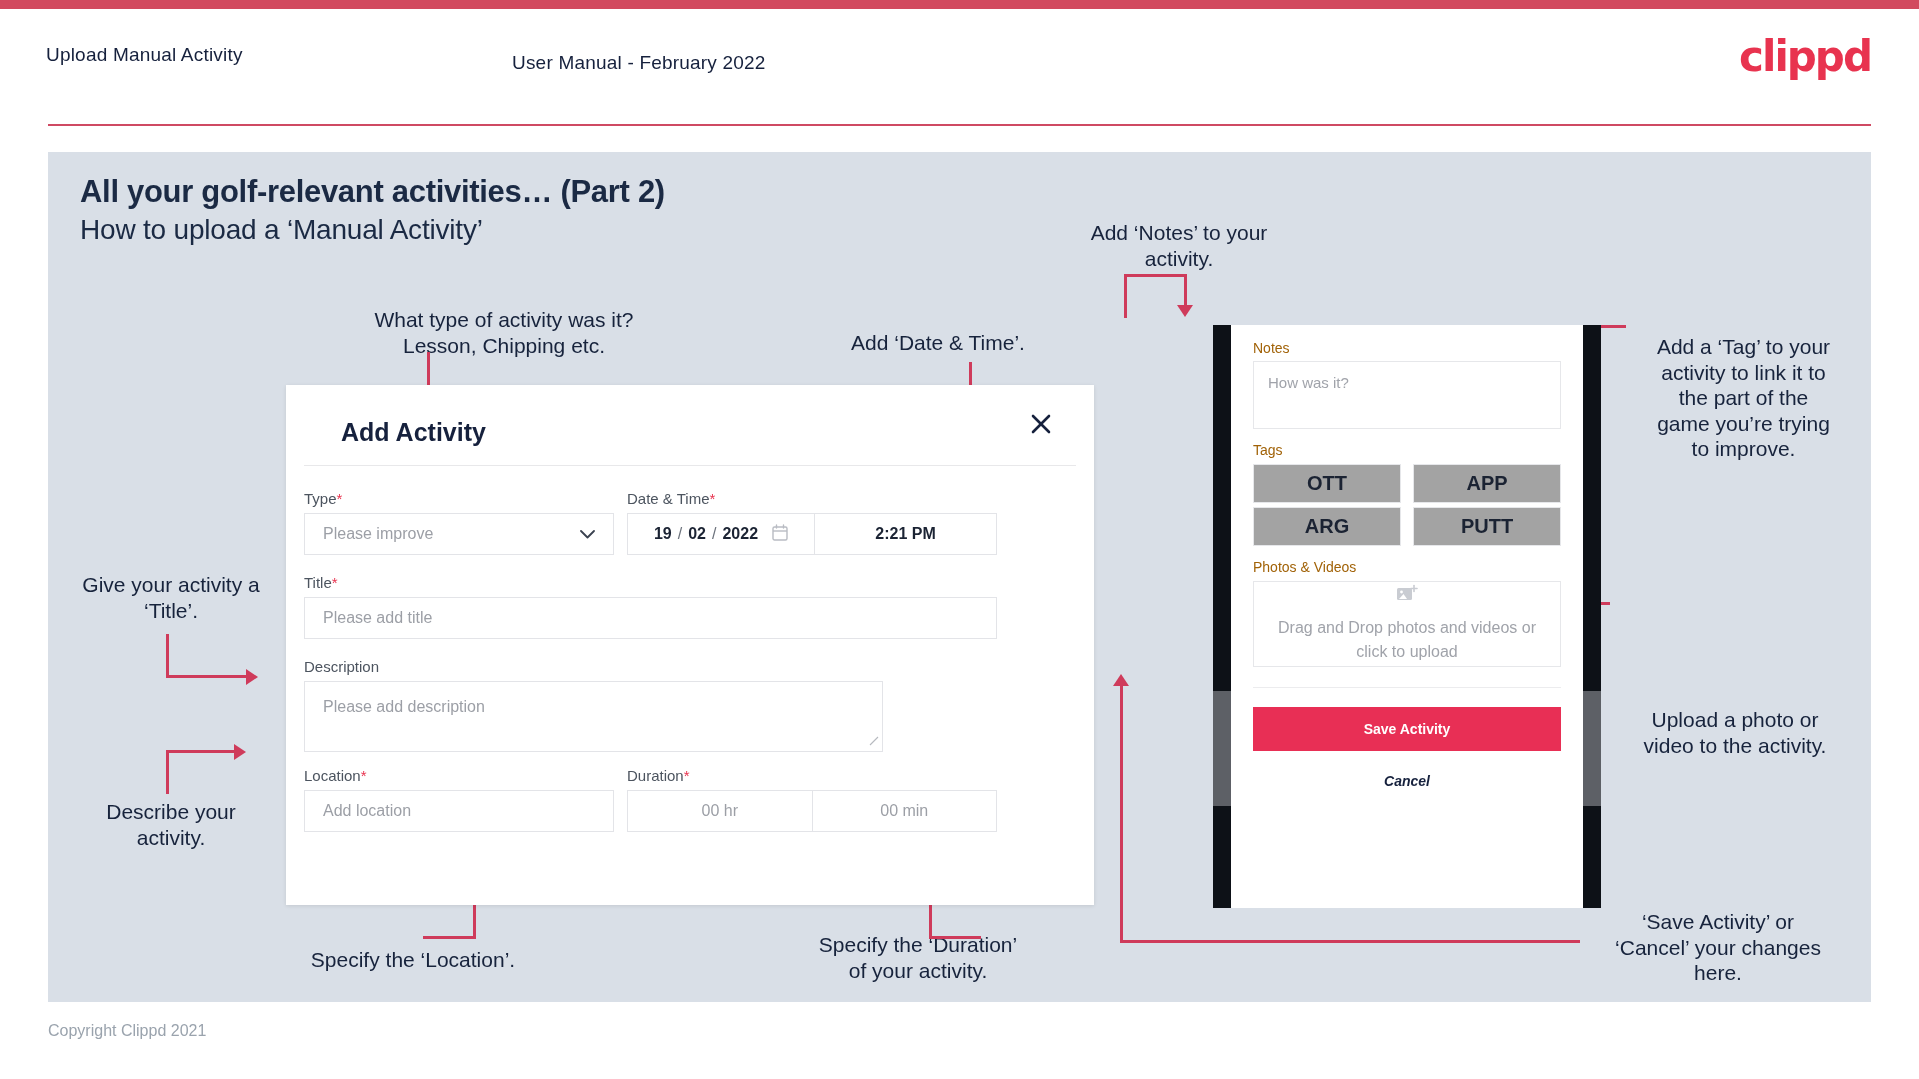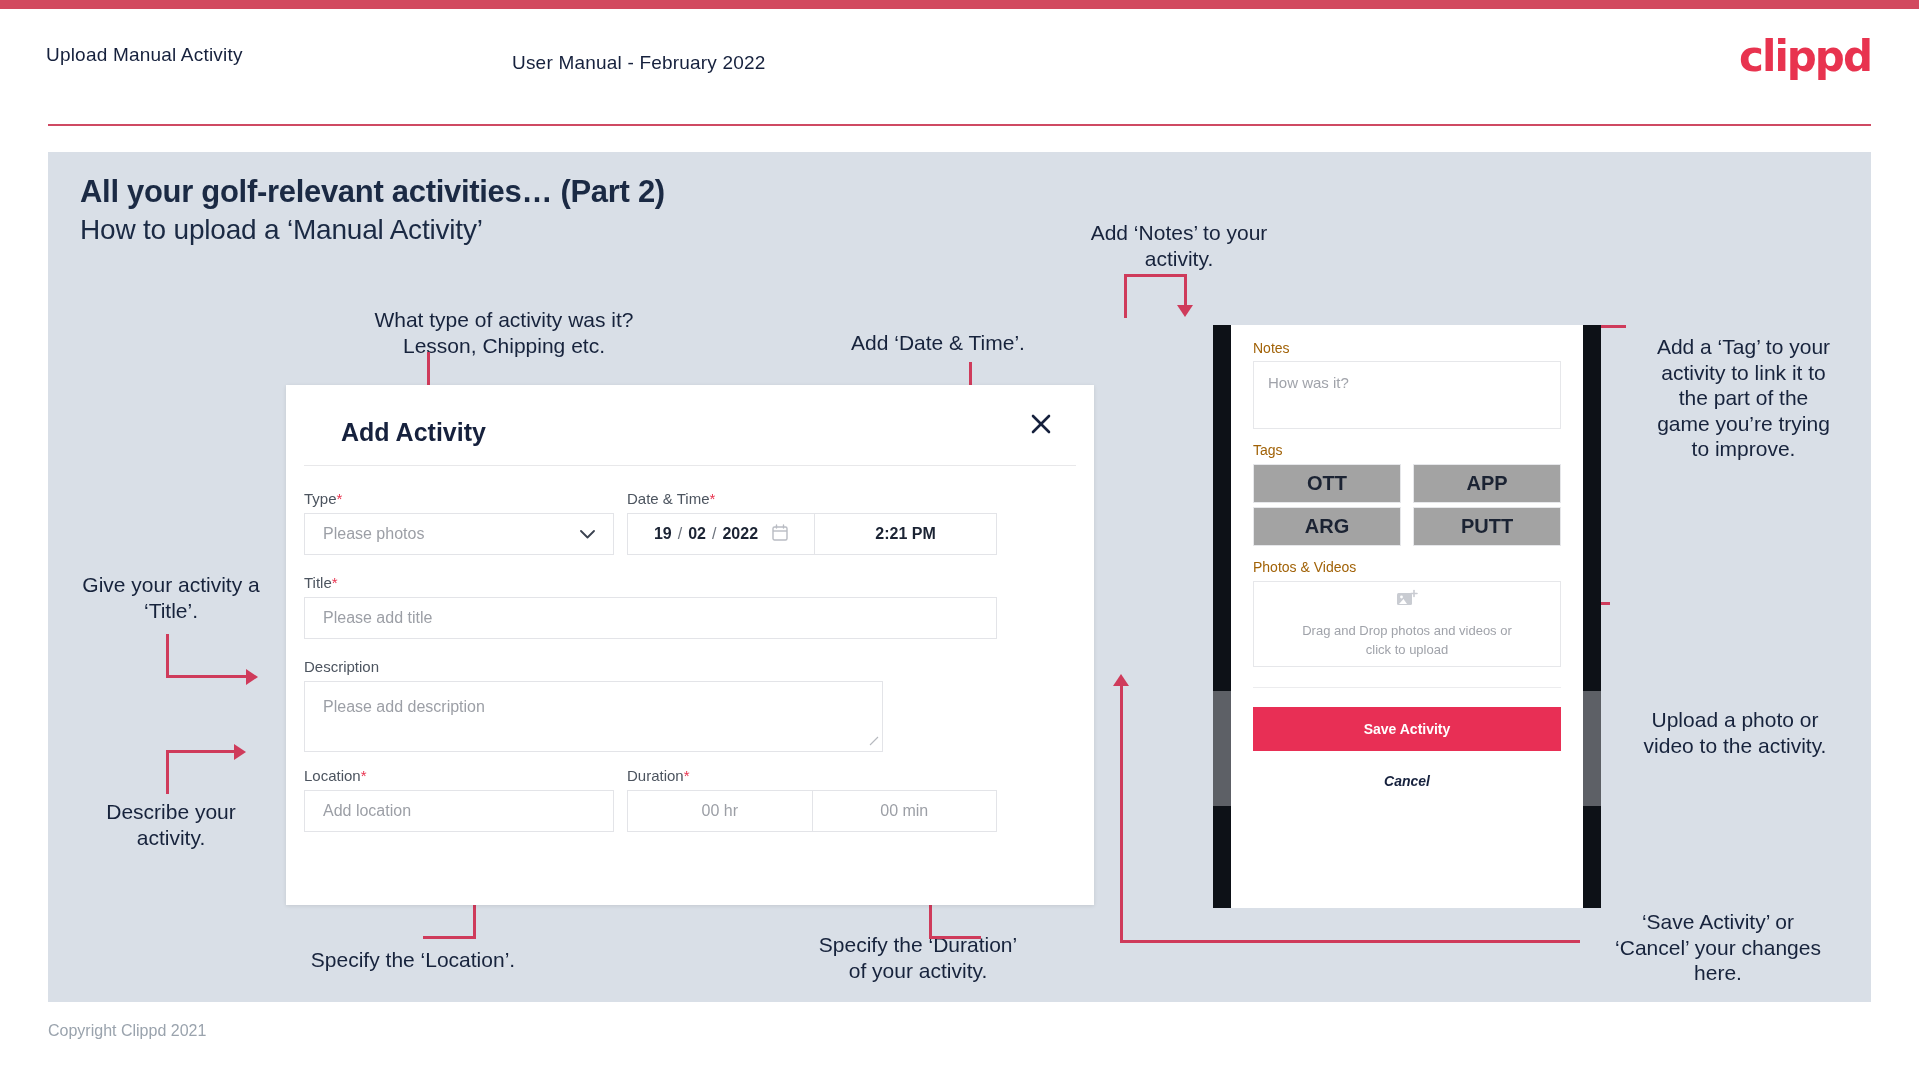--- a/index.html
+++ b/index.html
@@ -79,21 +79,21 @@
   .ph-vol { position:absolute; width:18px; background:#5d6066; }
   .ph-screen { position:absolute; left:18px; top:0; width:352px; height:583px; background:#ffffff; }
 
   .pl { position:absolute; font-size:14px; color:#a16207; }
   .pinp { position:absolute; border:1px solid #e6e7ea; background:#fff; }
   .pinp .pph { position:absolute; left:14px; top:12px; font-size:15px; color:#a0a3aa; }
   .tag { position:absolute; border:1px solid #e6e7ea; background:#a3a3a3; display:flex; align-items:center;
          justify-content:center; font-size:20px; font-weight:700; color:#1b2333; }
   .drop { position:absolute; border:1px solid #e6e7ea; background:#fff; display:flex; flex-direction:column;
           align-items:center; justify-content:center; }
-  .drop .dtxt { font-size:13px; color:#a0a3aa; text-align:center; line-height:1.5; margin-top:8px; }
+  .drop .dtxt { font-size:16px; color:#a0a3aa; text-align:center; line-height:1.5; margin-top:8px; }
   .p-rule { position:absolute; height:1px; background:#ececee; }
   .save-btn { position:absolute; background:#e82f55; color:#fff; display:flex; align-items:center;
               justify-content:center; font-size:14px; font-weight:700; cursor:pointer; }
   .cancel-btn { position:absolute; display:flex; align-items:center; justify-content:center;
                 font-size:14px; font-weight:700; color:#16213d; cursor:pointer; width:100%;font-style:italic; }
 </style>
 </head>
 <body>
 
 <div id="page">
@@ -188,21 +188,21 @@
           <line x1="23" y1="7" x2="7" y2="23" stroke="#16213d" stroke-width="2.6" stroke-linecap="round"></line>
         </svg>
       </div>
 
       <div class="dlg-rule"></div>
 
       <div class="fld-label" style="left:18px; top:105px;">
         <span>Type</span><span class="req">*</span>
       </div>
       <div class="inp" style="left:18px; top:128px; width:310px; height:42px;">
-        <span class="ph">Please photos</span>
+        <span class="ph">Please improve</span>
         <span class="chev">
           <svg width="15" height="9" viewBox="0 0 15 9">
               <polyline points="1,1 7.5,7.5 14,1" fill="none" stroke="#3a4250" stroke-width="1.8" stroke-linecap="round" stroke-linejoin="round"></polyline>
             </svg>
         </span>
       </div>
 
       <div class="fld-label" style="left:341px; top:105px;">
         <span>Date &amp; Time</span><span class="req">*</span>
       </div>

